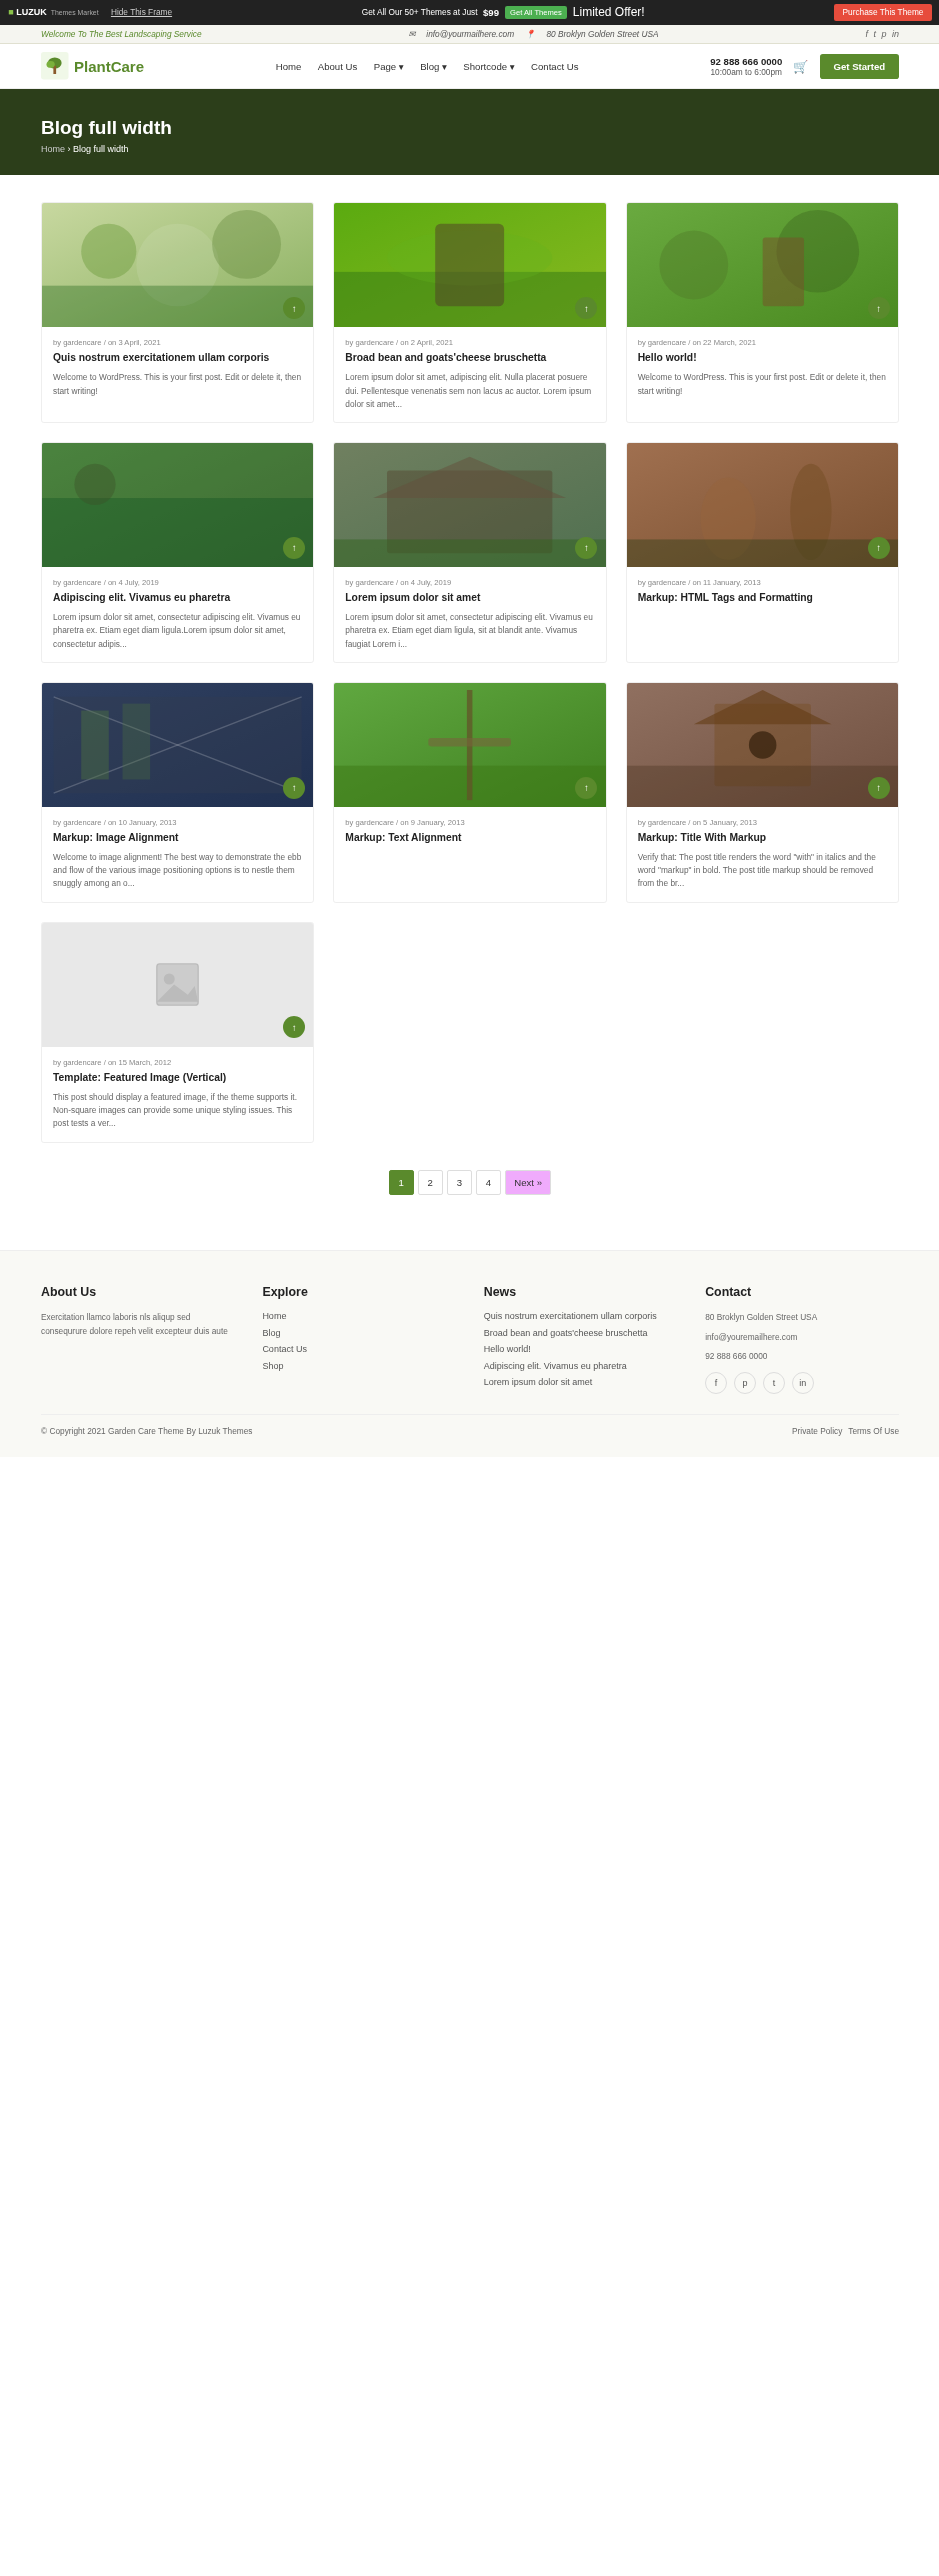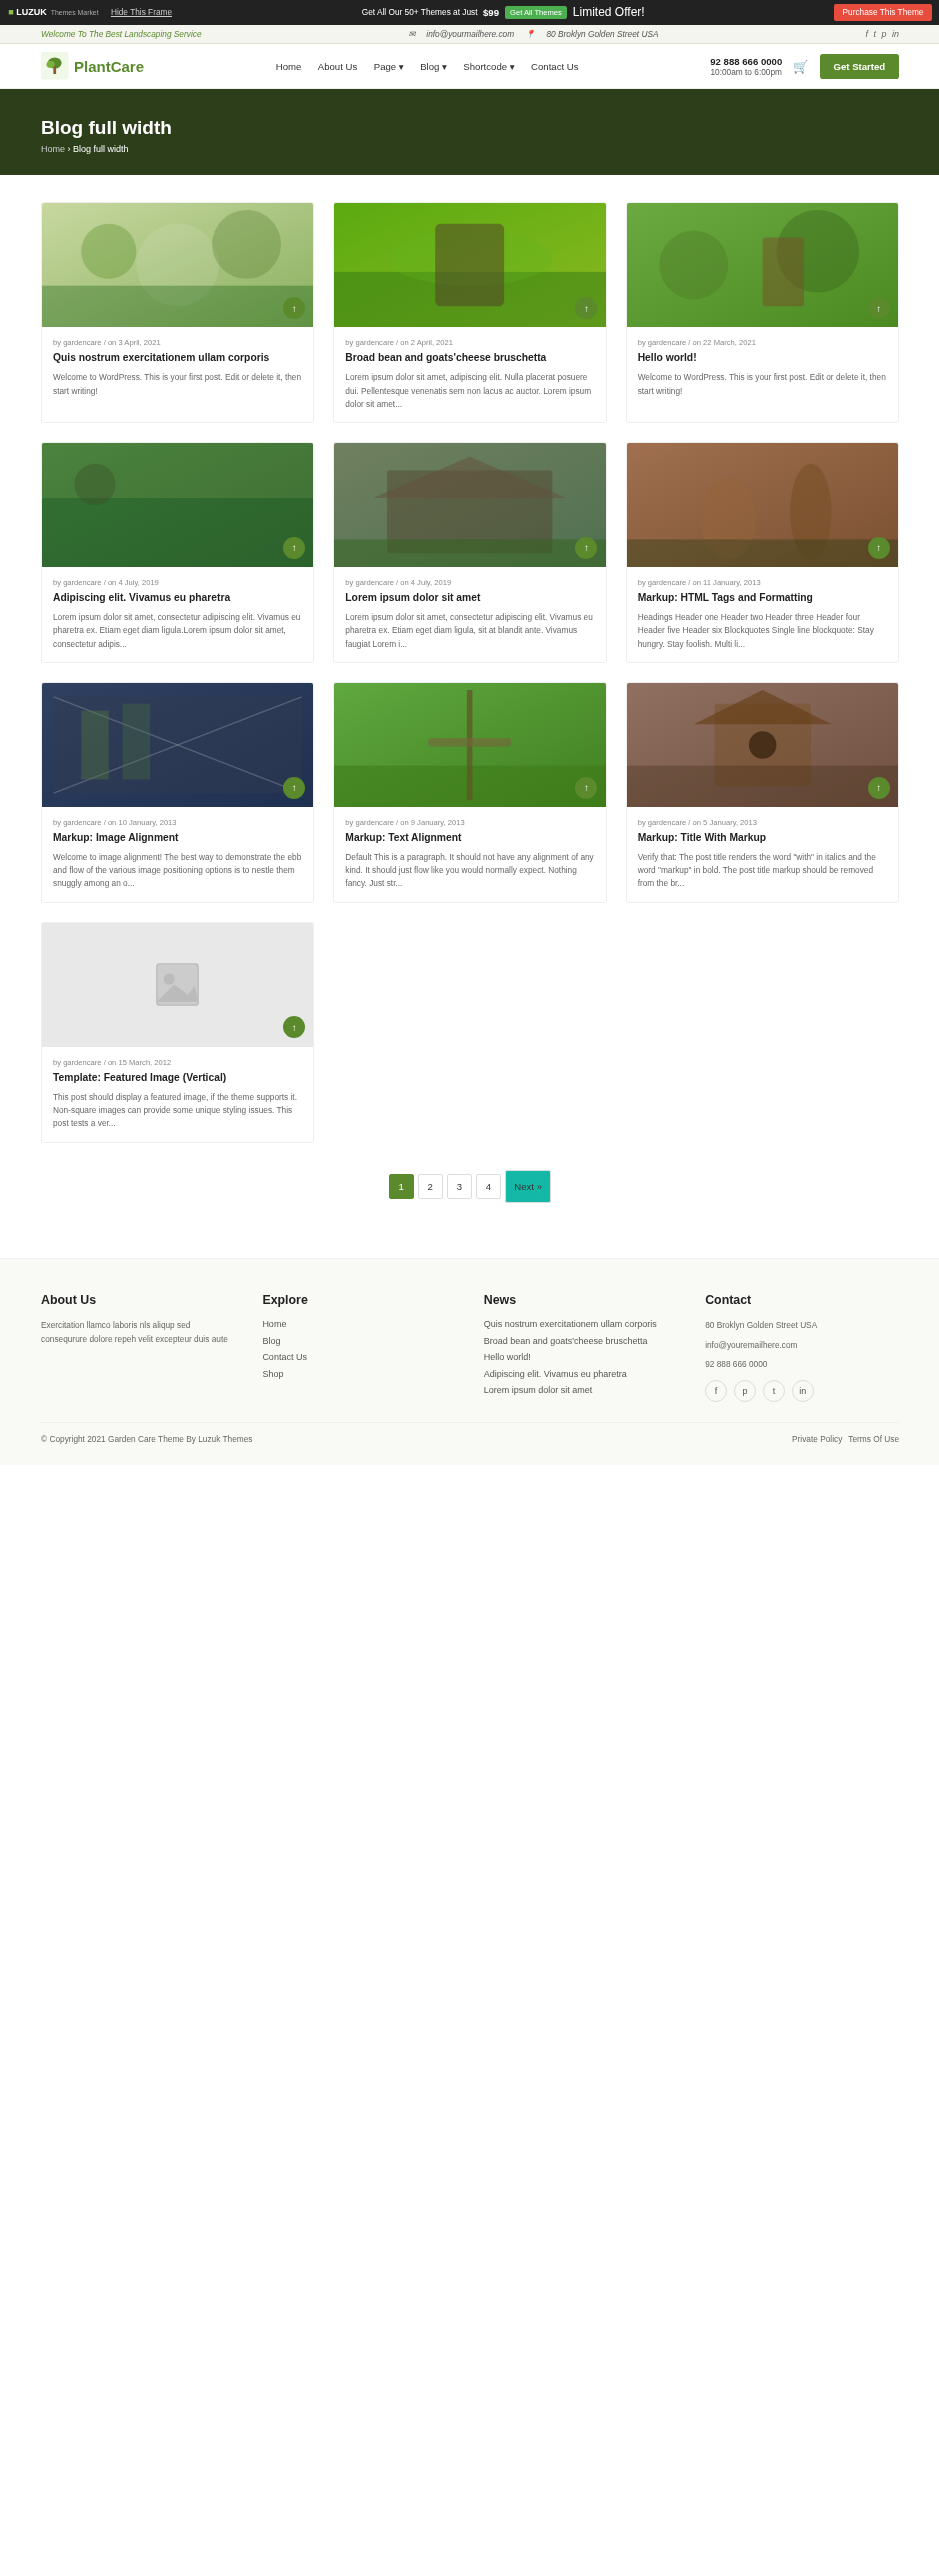--- a/index.html
+++ b/index.html
@@ -148,23 +148,23 @@
       color: #333;
     }
     .page-btn.active {
       background: #5a8a2c;
       color: #fff;
       border-color: #5a8a2c;
     }
     .page-btn-next {
       width: auto;
       padding: 0 8.3px;
-      height: 33px;
+      height: 25px;
       border: 0.7px solid #ddd;
-      background: #14b8a6;
+      background: #f0abfc;
       display: flex;
       align-items: center;
       justify-content: center;
       cursor: pointer;
       font-size: 9.6px;
       border-radius: 2.1px;
       text-decoration: none;
       color: #333;
     }
 
@@ -451,21 +451,20 @@
         </svg>
         <div class="share-btn">↑</div>
       </div>
     <div class="blog-card-body">
       <div class="blog-meta">
         by <a href="#">gardencare</a> / on 11 January, 2013
       </div>
       <div class="blog-title">
         <a href="#">Markup: HTML Tags and Formatting</a>
       </div>
-      <div class="blog-excerpt">Headings Header one Header two Header three Header four Header five Header six Blockquotes Single line blockquote: Stay hungry. Stay foolish. Multi li...</div>
     </div>
   </div>
       <div class="blog-card">
 
       <div class="card-img-wrap">
         <svg width="100%" height="124" viewBox="0 0 400 180" preserveAspectRatio="xMidYMid slice">
           <defs>
             <linearGradient id="grad6" x1="0%" y1="0%" x2="100%" y2="100%">
               <stop offset="0%" style="stop-color:#304060;stop-opacity:1"></stop>
               <stop offset="100%" style="stop-color:#203050;stop-opacity:1"></stop>
@@ -507,21 +506,20 @@
         </svg>
         <div class="share-btn">↑</div>
       </div>
     <div class="blog-card-body">
       <div class="blog-meta">
         by <a href="#">gardencare</a> / on 9 January, 2013
       </div>
       <div class="blog-title">
         <a href="#">Markup: Text Alignment</a>
       </div>
-      <div class="blog-excerpt">Default This is a paragraph. It should not have any alignment of any kind. It should just flow like you would normally expect. Nothing fancy. Just str...</div>
     </div>
   </div>
       <div class="blog-card">
 
       <div class="card-img-wrap">
         <svg width="100%" height="124" viewBox="0 0 400 180" preserveAspectRatio="xMidYMid slice">
           <defs>
             <linearGradient id="grad8" x1="0%" y1="0%" x2="100%" y2="100%">
               <stop offset="0%" style="stop-color:#907060;stop-opacity:1"></stop>
               <stop offset="100%" style="stop-color:#705040;stop-opacity:1"></stop>

